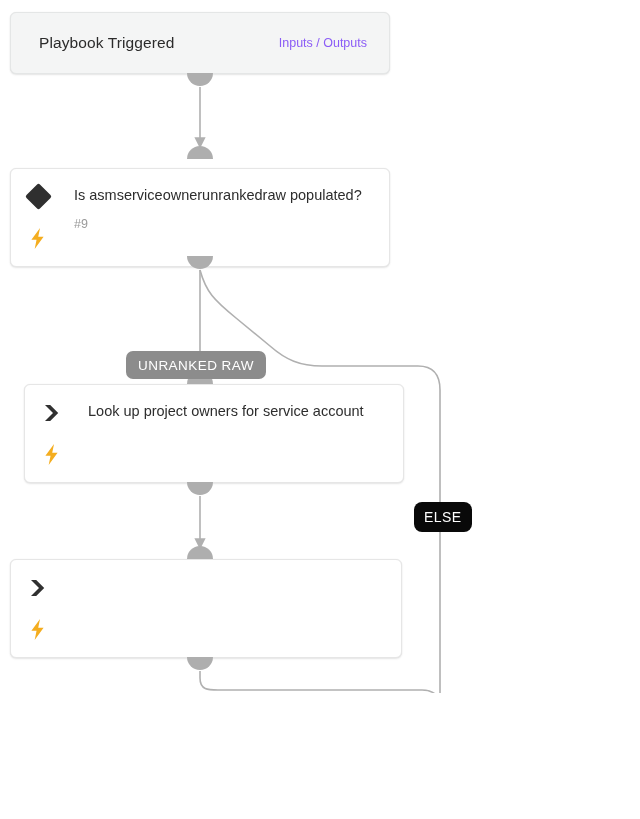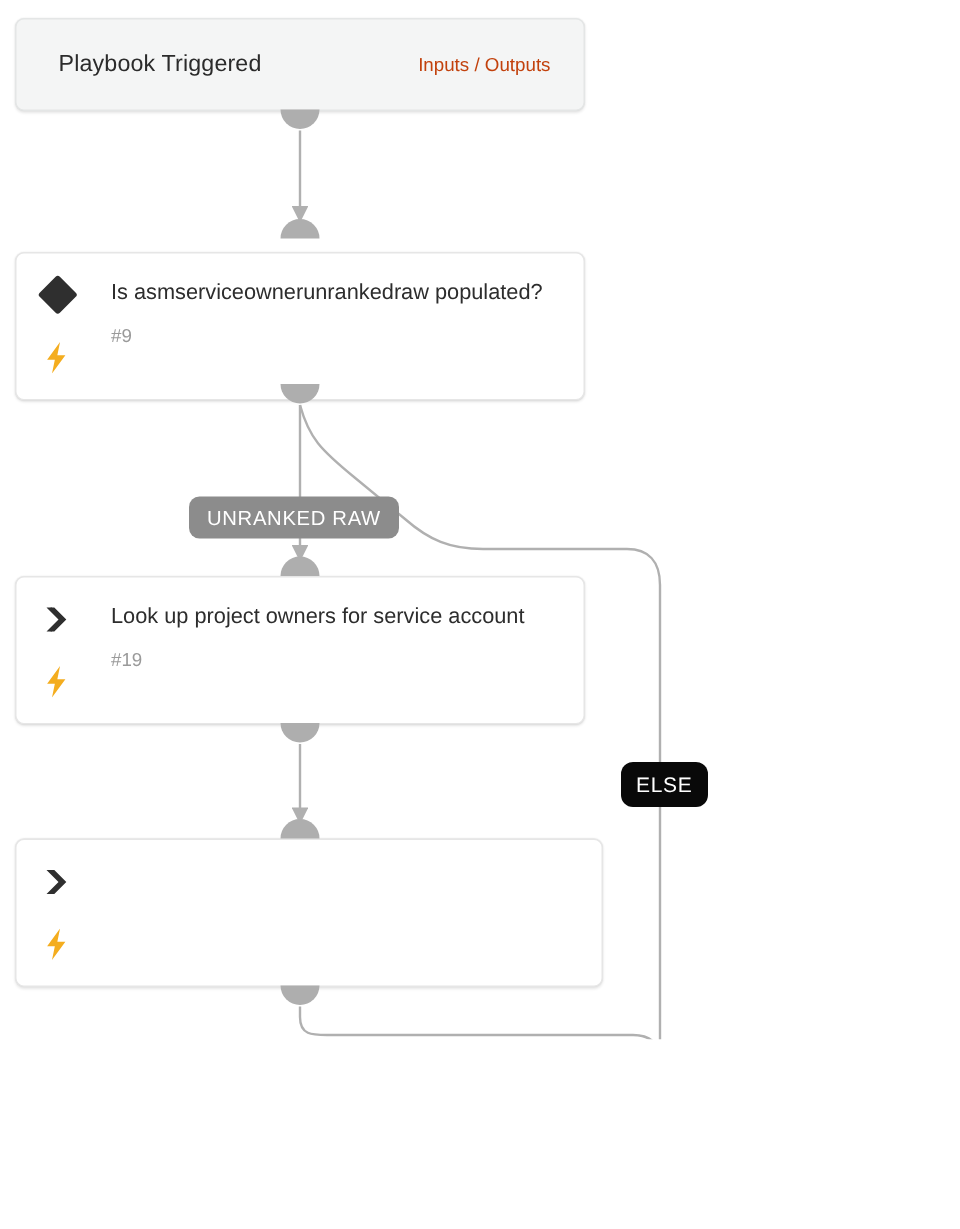--- a/index.html
+++ b/index.html
@@ -64,21 +64,21 @@
     height: 100%;
     padding: 0 22px 0 28px;
   }
   .terminal-title {
     font-size: 15.5px;
     color: #2b2b2b;
     letter-spacing: .1px;
   }
   .terminal-meta {
     font-size: 12.5px;
-    color: #c2410c;
+    color: #8b5cf6;
     margin-left: 46px;
   }
   .done-row {
     display: flex;
     align-items: center;
     height: 100%;
     padding: 0 0 0 27px;
   }
 
   
@@ -142,20 +142,21 @@
     display: flex;
     align-items: center;
     justify-content: center;
     box-sizing: border-box;
     border-radius: 7px;
     font-size: 13.5px;
     letter-spacing: .45px;
     color: #ffffff;
     z-index: 4;
     white-space: nowrap;
+    margin-top: 20px;
   }
   .badge.gray {
     background: #8c8c8c;
     padding: 0 12px;
     height: 28px;
   }
   .badge.black {
     background: #090909;
     padding: 0 10px;
     height: 30px;
@@ -216,39 +217,38 @@
         <div class="node-label">Is asmserviceownerunrankedraw populated?</div>
         <div class="node-id">#9</div>
       </div>
     </div>
   </div>
   <div class="handle src" style="left:187px; top:256px;"></div>
 
   <div class="badge gray" style="left:126px; top:331px;">
     <span>UNRANKED RAW</span>
   </div>
-  <div class="badge black" style="left:414px; top:508px;">
+  <div class="badge black" style="left:414px; top:482px;">
     <span>ELSE</span>
   </div>
 
   <div class="handle tgt" style="left:187px; top:371px;"></div>
-  <div class="node" style="left:10px; top:384px; width:380px; height:99px;">
+  <div class="node" style="left:24px; top:384px; width:380px; height:99px;">
     <div class="node-body">
       <div class="gutter">
         <svg class="icon-task" viewBox="0 0 18 18">
           <path d="M2 1 L10 9 L2 17 L5.4 17 L13.4 9 L5.4 1 Z" fill="#2f2f2f"></path>
           <path d="M7.2 1 L15.2 9 L7.2 17 L4.6 17 L12.6 9 L4.6 1 Z" fill="#2f2f2f"></path>
         </svg>
         <svg class="icon-bolt" viewBox="0 0 16 20">
           <path d="M10.4 0 L2.2 11.2 L7.1 11.2 L5.3 20 L13.8 8.4 L8.7 8.4 Z" fill="#f4ad1f"></path>
         </svg>
       </div>
       <div class="node-main">
         <div class="node-label">Look up project owners for service account</div>
-        <div class="node-id">#19</div>
       </div>
     </div>
   </div>
   <div class="handle src" style="left:187px; top:482px;"></div>
 
   <div class="handle tgt" style="left:187px; top:546px;"></div>
   <div class="node" style="left:10px; top:559px; width:392px; height:99px;">
     <div class="node-body">
       <div class="gutter">
         <svg class="icon-task" viewBox="0 0 18 18">

